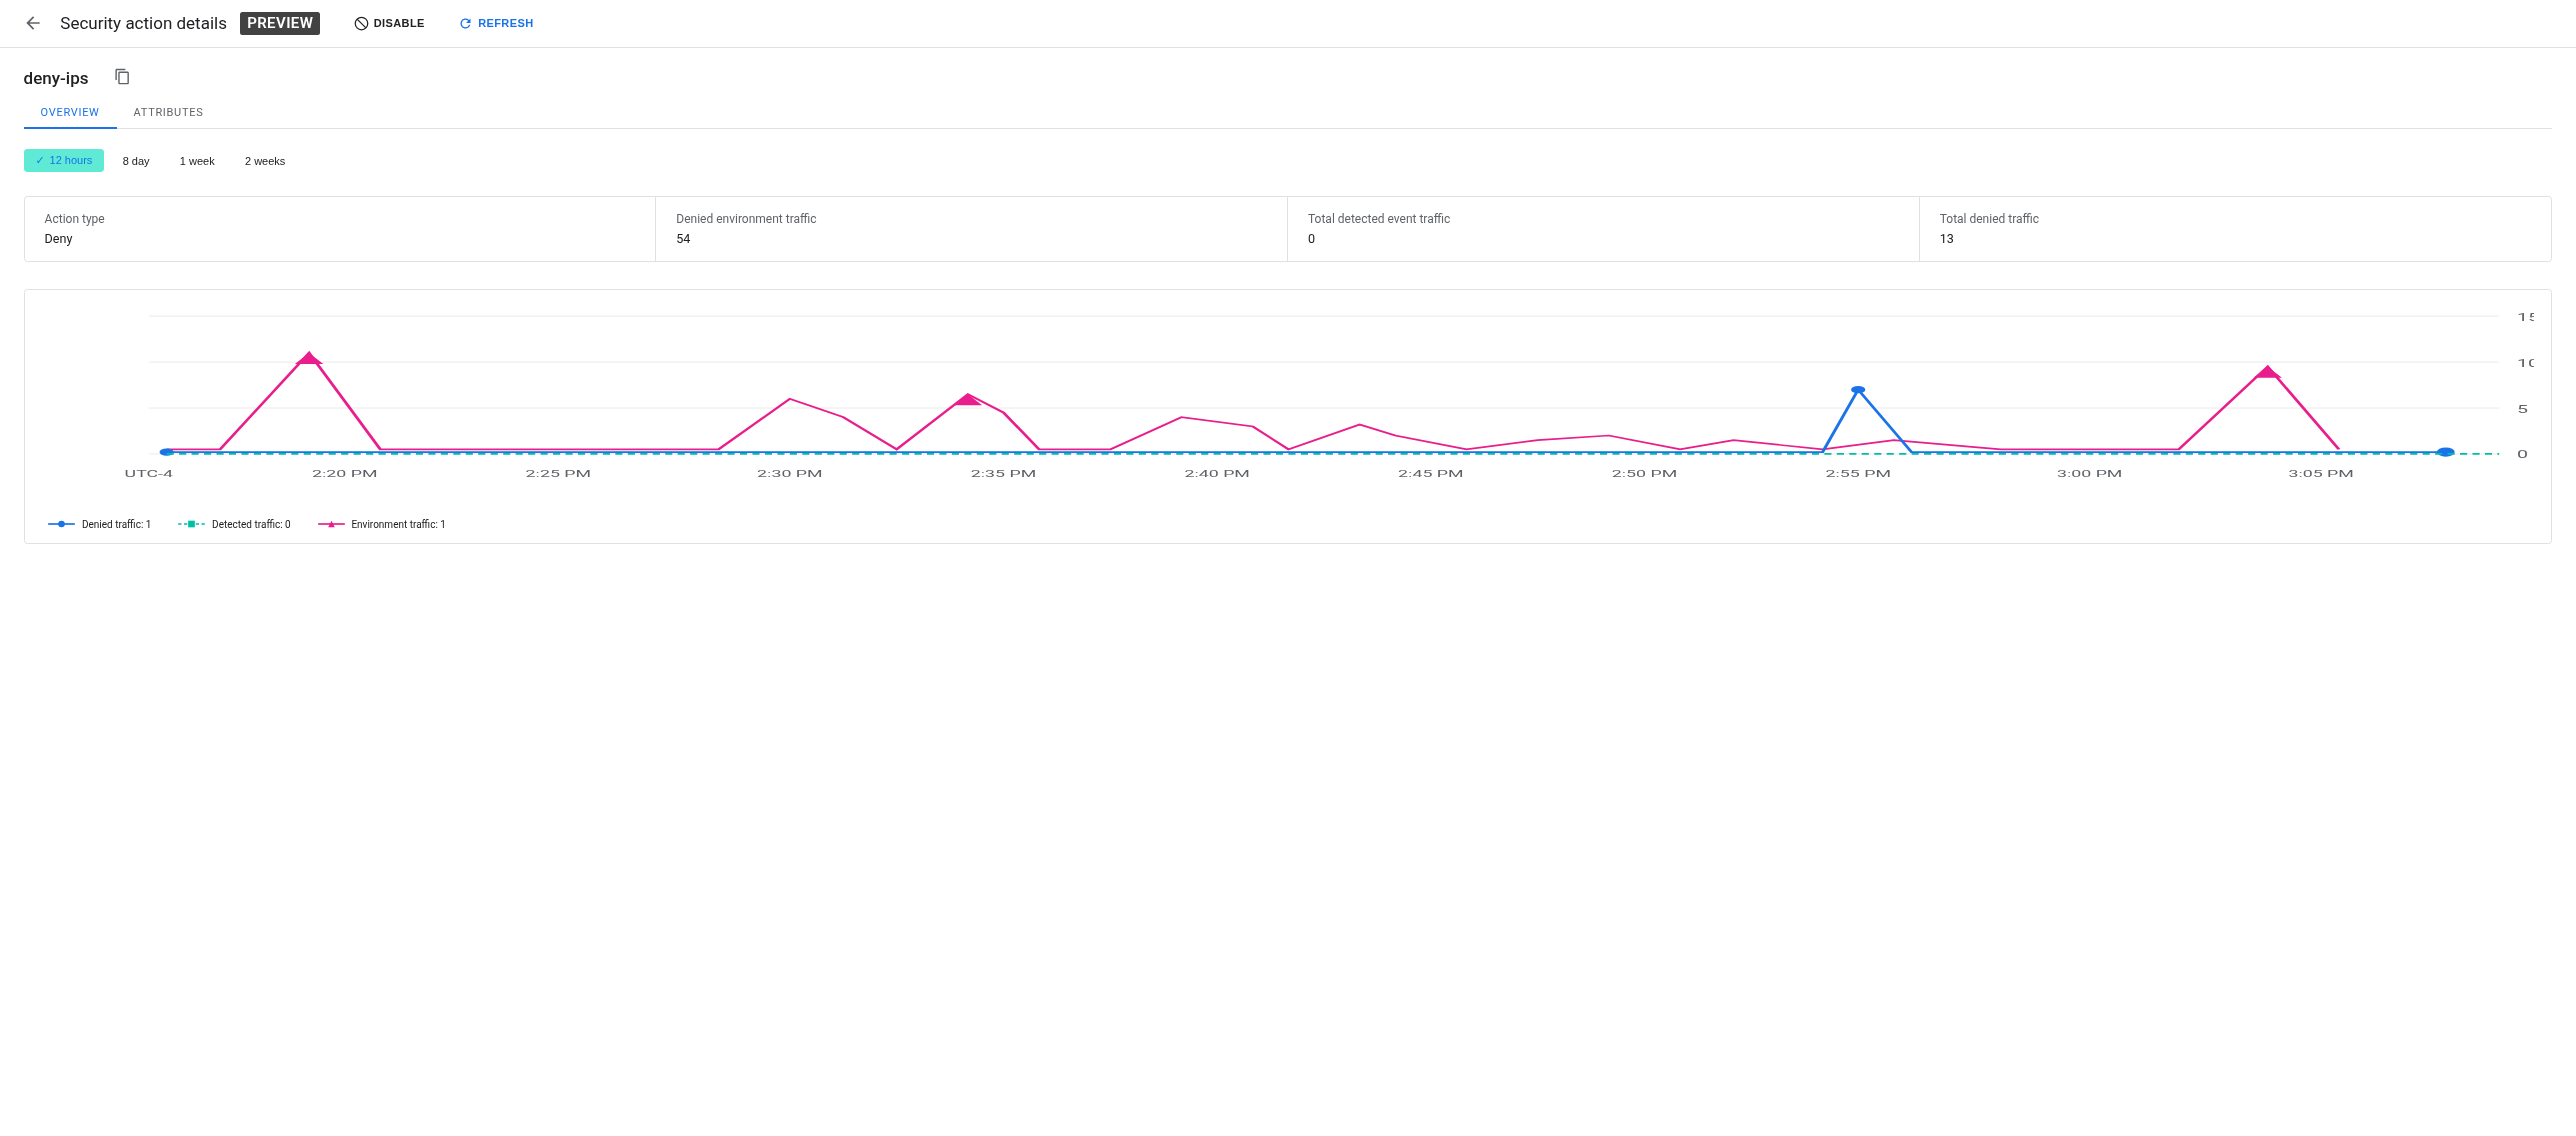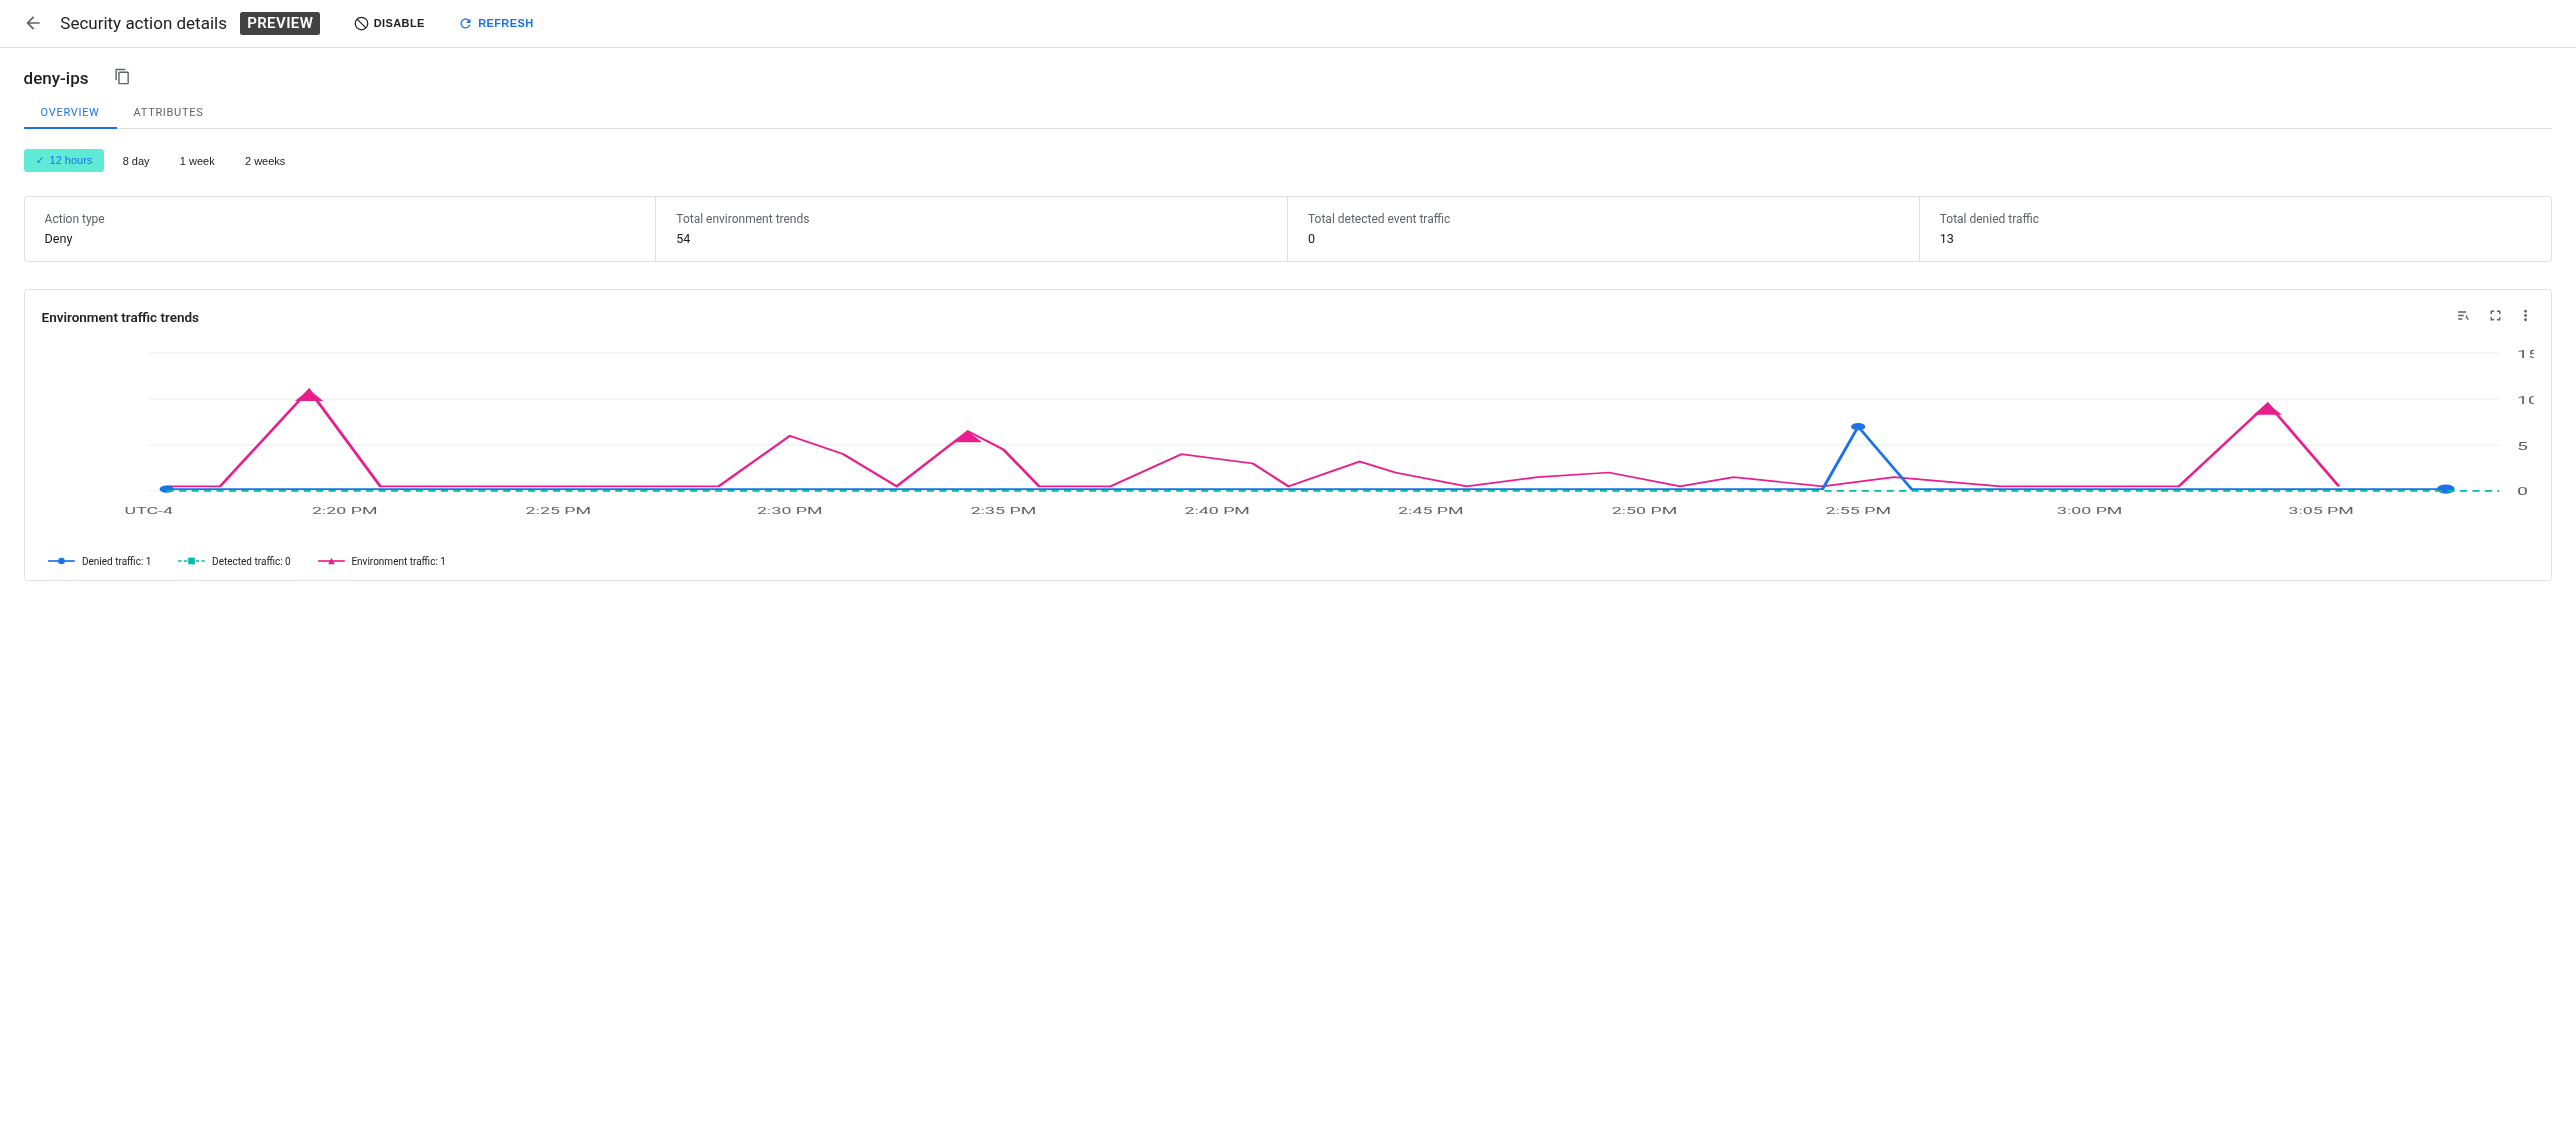--- a/index.html
+++ b/index.html
@@ -265,54 +265,34 @@
       <span>2 weeks</span>
     </button>
   </div>
 
   <div class="stats-grid">
     <div class="stat-cell">
       <div class="stat-label">Action type</div>
       <div class="stat-value">Deny</div>
     </div>
     <div class="stat-cell">
-      <div class="stat-label">Total environment trends</div>
+      <div class="stat-label">Denied environment traffic</div>
       <div class="stat-value">54</div>
     </div>
     <div class="stat-cell">
       <div class="stat-label">Total detected event traffic</div>
       <div class="stat-value">0</div>
     </div>
     <div class="stat-cell">
       <div class="stat-label">Total denied traffic</div>
       <div class="stat-value">13</div>
     </div>
   </div>
 
   <div class="chart-section">
-    <div class="chart-header">
-      <span class="chart-title">Environment traffic trends</span>
-      <div class="chart-actions">
-        <button class="chart-icon-btn">
-          <svg width="17" height="17" viewBox="0 0 24 24" fill="#5f6368">
-            <path d="M3 18h6v-2H3v2zm0-5h8v-2H3v2zm0-7v2h11V6H3zm13 9.5v-3.5h-2v3.5l3 3 1.5-1.5-2.5-2z"></path>
-          </svg>
-        </button>
-        <button class="chart-icon-btn">
-          <svg width="17" height="17" viewBox="0 0 24 24" fill="#5f6368">
-            <path d="M7 14H5v5h5v-2H7v-3zm-2-4h2V7h3V5H5v5zm12 7h-3v2h5v-5h-2v3zM14 5v2h3v3h2V5h-5z"></path>
-          </svg>
-        </button>
-        <button class="chart-icon-btn">
-          <svg width="17" height="17" viewBox="0 0 24 24" fill="#5f6368">
-            <path d="M12 8c1.1 0 2-.9 2-2s-.9-2-2-2-2 .9-2 2 .9 2 2 2zm0 2c-1.1 0-2 .9-2 2s.9 2 2 2 2-.9 2-2-.9-2-2-2zm0 6c-1.1 0-2 .9-2 2s.9 2 2 2 2-.9 2-2-.9-2-2-2z"></path>
-          </svg>
-        </button>
-      </div>
-    </div>
 
     <div class="chart-wrapper">
       <svg class="chart-svg" viewBox="0 0 1400 220" preserveAspectRatio="none" style="font-size:14px">
 
         <line x1="60" y1="10" x2="1380" y2="10" stroke="#e0e0e0" stroke-width="0.5"></line>
         <line x1="60" y1="60" x2="1380" y2="60" stroke="#e0e0e0" stroke-width="0.5"></line>
         <line x1="60" y1="110" x2="1380" y2="110" stroke="#e0e0e0" stroke-width="0.5"></line>
         <line x1="60" y1="160" x2="1380" y2="160" stroke="#e0e0e0" stroke-width="0.5"></line>
 
         <text x="1390" y="165" font-size="11" fill="#5f6368" text-anchor="start">0</text>

